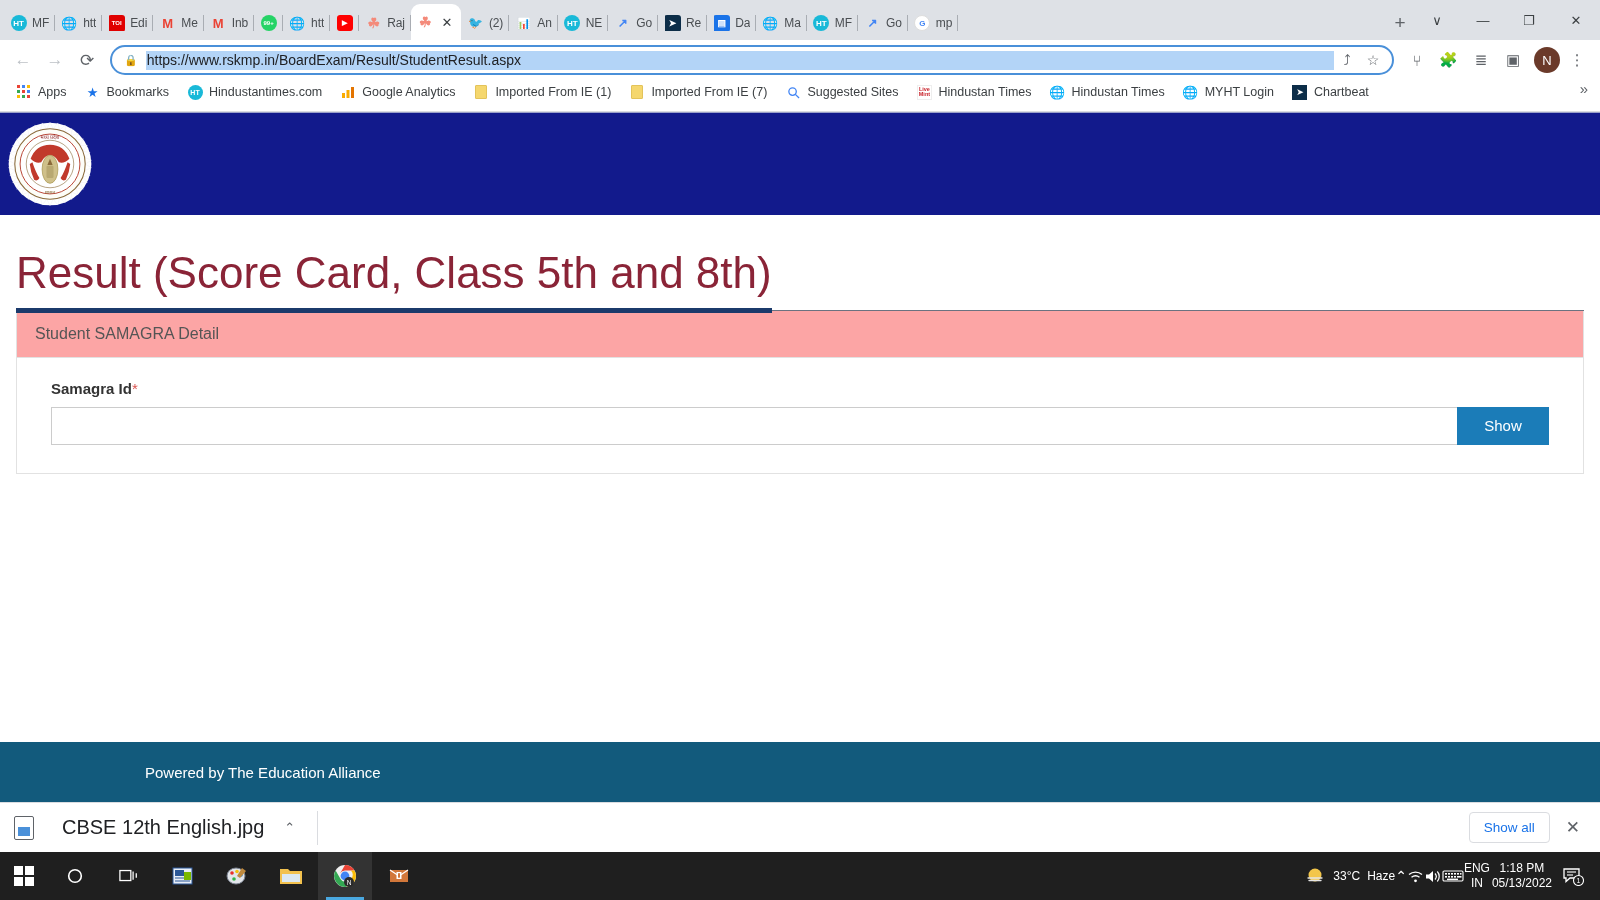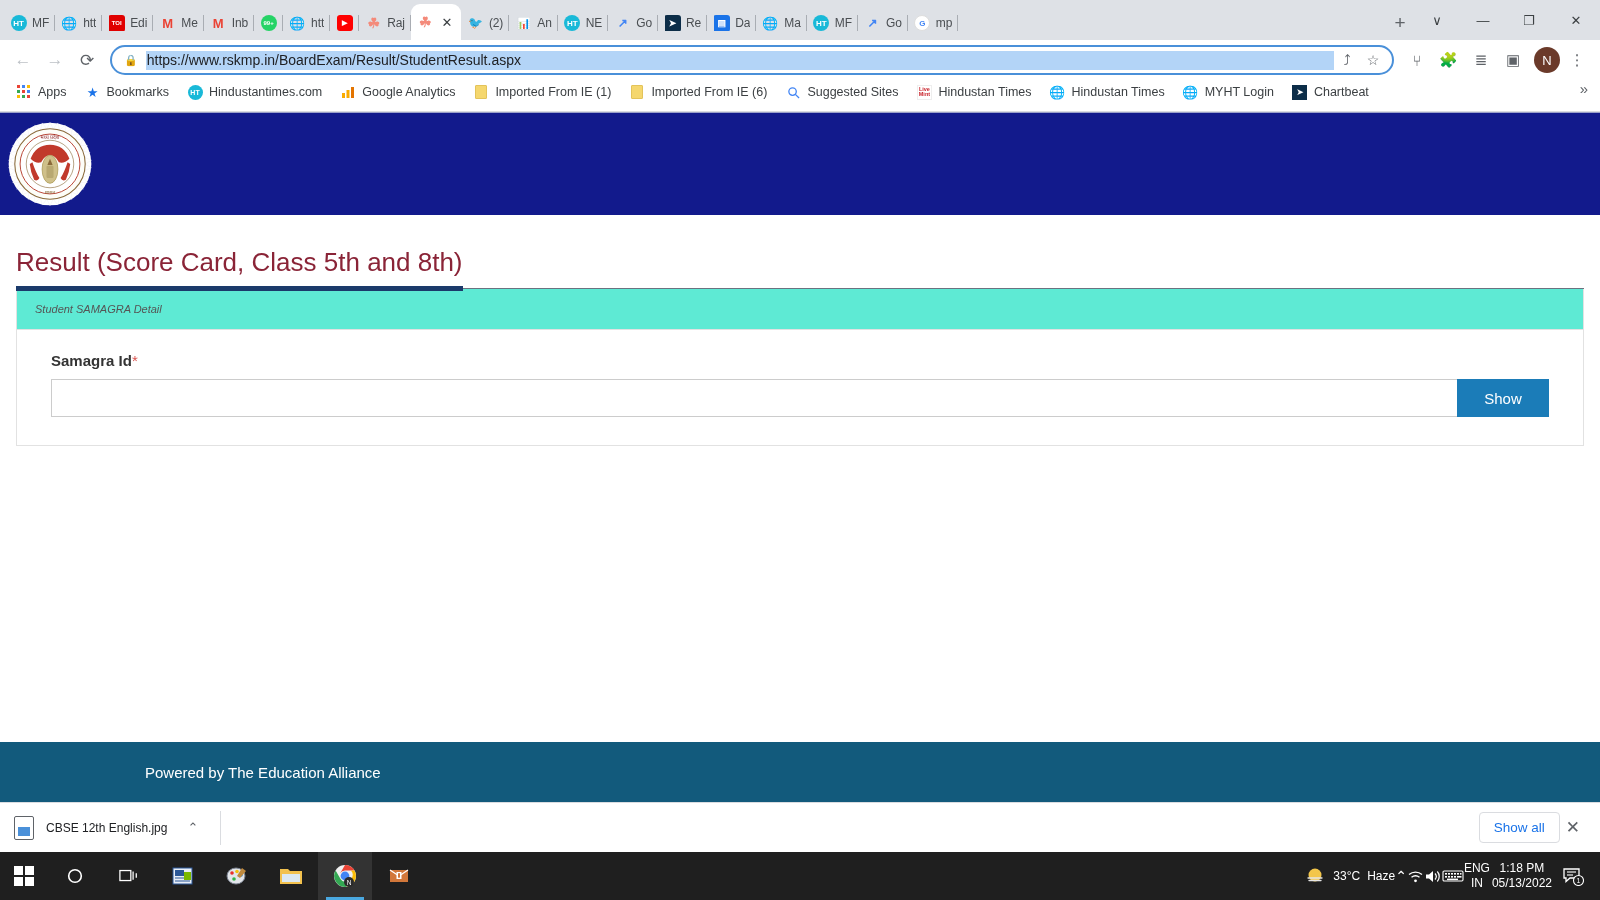--- a/index.html
+++ b/index.html
@@ -132,29 +132,29 @@
   .emblem {
     width: 88px; height: 88px; margin-left: 6px; flex: 0 0 88px;
     position: relative;
   }
   .site-title {
     position: absolute; left: 0; right: 0; text-align: center;
     color: #fff; font-size: 60px; font-weight: 400; letter-spacing: .5px;
   }
   .content { flex: 1 1 auto; padding: 0 16px; background: #fff; }
   .page-title {
-    color: #8a2437; font-size: 26px; font-weight: 400;
+    color: #8a2437; font-size: 44px; font-weight: 400;
     margin: 32px 0 0 0; padding-bottom: 8px; display: inline-block;
     border-bottom: 5px solid #1b3a6b; line-height: 1.2;
   }
   .title-rule { height: 1px; background: #6b7280; margin-top: -3px; }
   .card { border: 1px solid #e2e2e2; border-top: none; background: #fff; }
   .card-head {
-    background: #5eead4; border-bottom: 1px solid #e2e2e2;
-    padding: 14px 18px; font-size: 11px; color: #555; font-style: italic;
+    background: #fca5a5; border-bottom: 1px solid #e2e2e2;
+    padding: 14px 18px; font-size: 16px; color: #555;
   }
   .card-body { padding: 22px 34px 28px 34px; }
   .field-label { font-size: 15px; font-weight: bold; color: #333; margin-bottom: 10px; }
   .req { color: #d9534f; font-weight: normal; }
   .input-row { display: flex; }
   .text-input {
     flex: 1 1 auto; height: 38px; border: 1px solid #ccc; border-right: none;
     background: #fff; font-size: 14px; padding: 0 10px; color: #333;
     font-family: "Liberation Sans", sans-serif; outline: none;
   }
@@ -178,23 +178,23 @@
   .dlitem { display: flex; align-items: center; gap: 12px; padding-right: 22px;
     border-right: 1px solid #dadce0; height: 34px; }
   .dl-fileicon {
     width: 20px; height: 24px; border: 1.5px solid #5f6368; border-radius: 2px;
     position: relative; background: #fff; flex: 0 0 20px;
   }
   .dl-fileicon::after {
     content: ""; position: absolute; left: 3px; right: 3px; bottom: 3px; height: 9px;
     background: #4a90d9;
   }
-  .dl-name { font-size: 12px; color: #202124; }
+  .dl-name { font-size: 20px; color: #202124; margin-left: 16px; }
   .dl-chev { font-size: 13px; color: #5f6368; margin-left: 8px; }
-  .dl-right { margin-left: auto; display: flex; align-items: center; }
+  .dl-right { margin-left: auto; display: flex; align-items: center; gap: 10px; }
   .showall {
     border: 1px solid #dadce0; border-radius: 4px; padding: 7px 14px;
     font-size: 13.5px; color: #1a73e8; background: #fff;
     font-family: "Liberation Sans", sans-serif; cursor: pointer;
   }
   .dl-close { font-size: 17px; color: #5f6368; padding: 0 6px; }
 
   
   .taskbar {
     height: 48px; background: #1f1f1f; flex: 0 0 48px;
@@ -423,21 +423,21 @@
     <div class="bm">
       <span class="bm-ico">
         <span class="folder" style="display:block;"></span>
       </span>
       <span class="lbl">Imported From IE (1)</span>
     </div>
     <div class="bm">
       <span class="bm-ico">
         <span class="folder" style="display:block;"></span>
       </span>
-      <span class="lbl">Imported From IE (6)</span>
+      <span class="lbl">Imported From IE (7)</span>
     </div>
     <div class="bm">
       <span class="bm-ico">
         <svg width="13" height="13" viewBox="0 0 14 14">
           <circle cx="6" cy="6" r="4" fill="none" stroke="#4285f4" stroke-width="1.4"></circle>
           <line x1="9" y1="9" x2="13" y2="13" stroke="#4285f4" stroke-width="1.4"></line>
         </svg>
       </span>
       <span class="lbl">Suggested Sites</span>
     </div>

